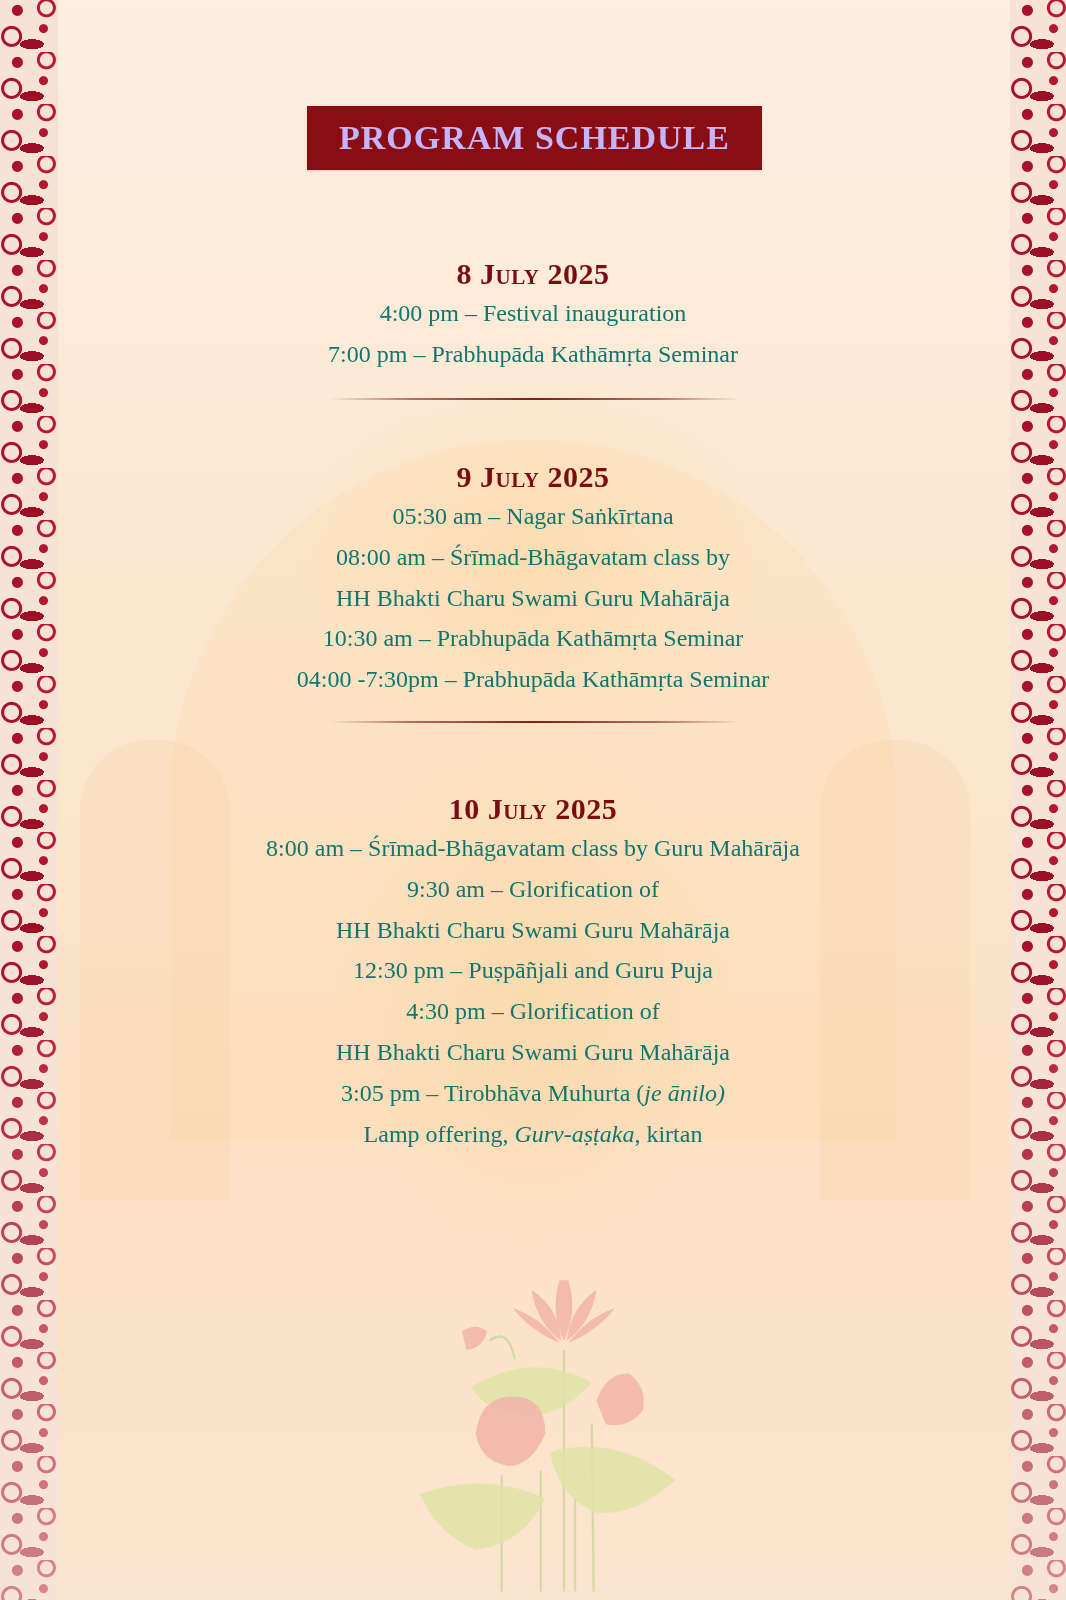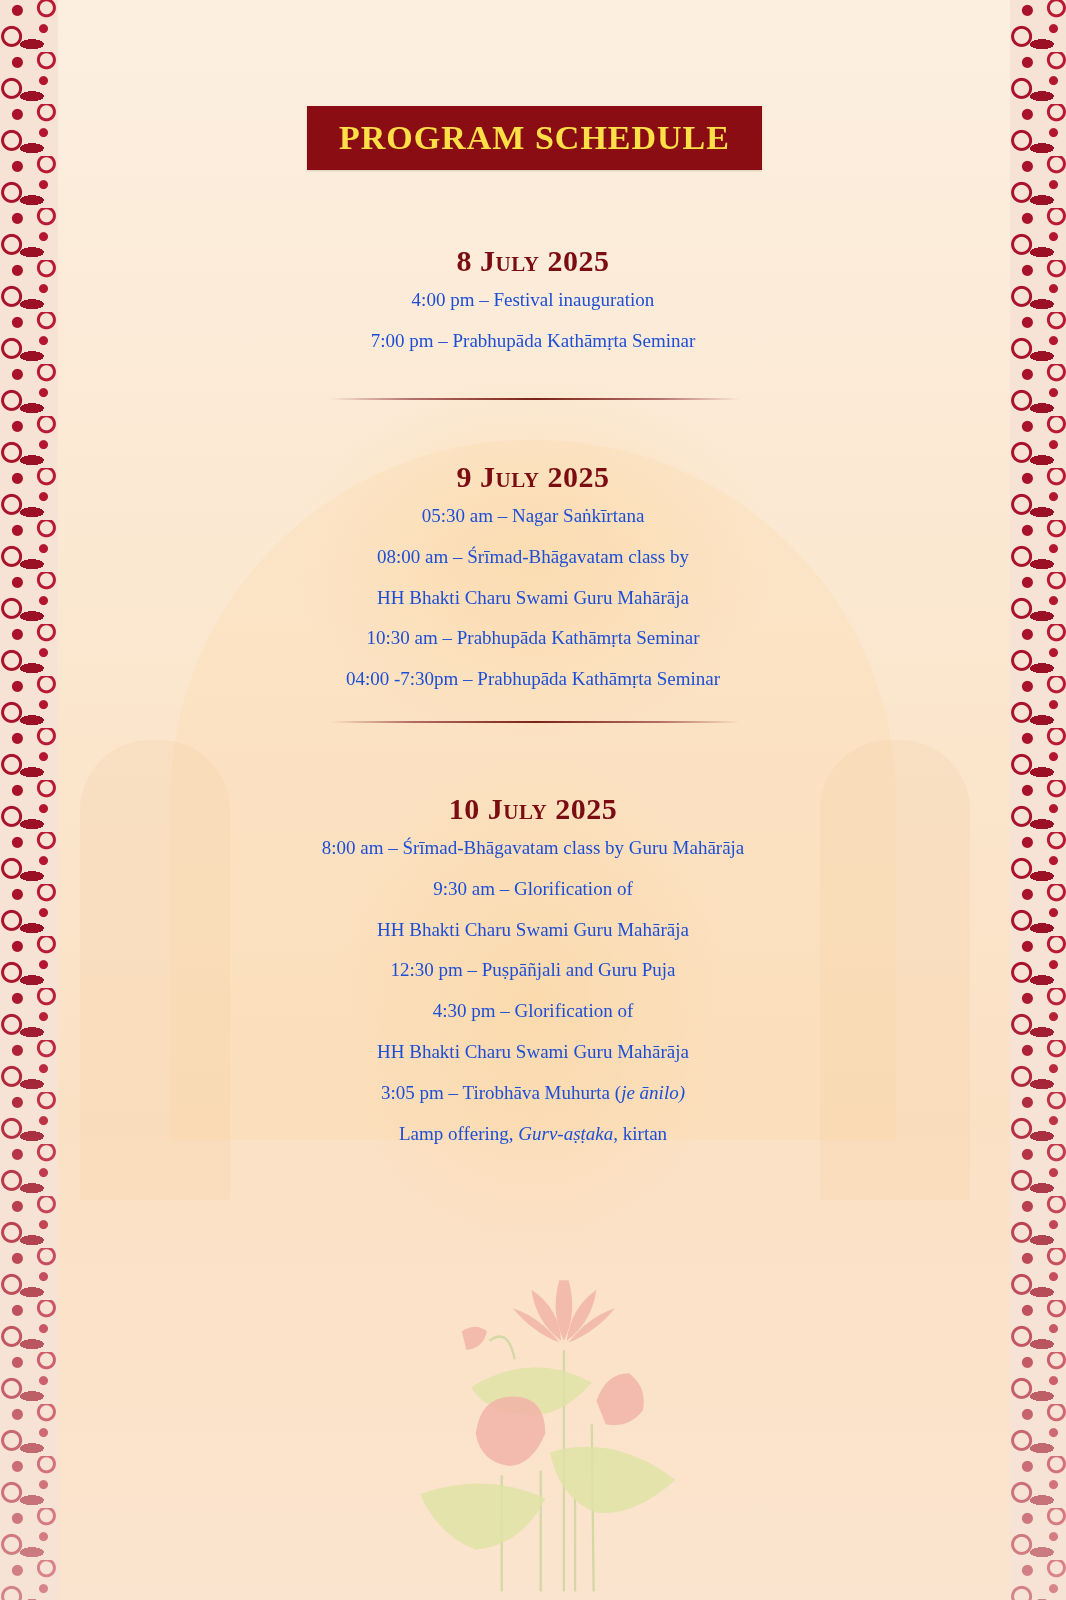--- a/index.html
+++ b/index.html
@@ -40,28 +40,28 @@
     background:linear-gradient(180deg, rgba(255,255,255,0) 0%, rgba(255,255,255,0) 60%, rgba(247,227,214,0.55) 100%);
   }
   .content { position:absolute; left:0; top:0; width:1066px; height:1600px; }
   .title-banner {
     position:absolute; left:307px; top:106px; width:455px; height:64px;
     background:#8b0d14;
     display:flex; align-items:center; justify-content:center;
     box-shadow:0 1px 2px rgba(0,0,0,0.15);
   }
   .title-banner span {
-    color:#fde047; font-weight:bold; font-size:34px; letter-spacing:1px;
+    color:#c4b5fd; font-weight:bold; font-size:34px; letter-spacing:1px;
   }
   .section { position:absolute; left:0; width:1066px; text-align:center; color:#6e0d12; }
   .date {
     font-weight:bold; font-size:30px; color:#7a0c12; height:38px; line-height:38px;
     font-variant:small-caps; letter-spacing:0.5px;
   }
-  .line { font-size:19px; line-height:40.8px; height:40.8px; white-space:nowrap; color:#1d4ed8; }
+  .line { font-size:24px; line-height:40.8px; height:40.8px; white-space:nowrap; color:#0f766e; }
   .line i { }
   .divider {
     position:absolute; left:330px; width:410px; height:2px;
     background:linear-gradient(90deg, rgba(122,12,18,0) 0%, rgba(122,12,18,0.55) 20%, #7a2216 50%, rgba(122,12,18,0.55) 80%, rgba(122,12,18,0) 100%);
   }
   .lotus { position:absolute; left:420px; top:1230px; width:260px; height:370px; }
 </style>
 </head>
 <body>
 
@@ -71,21 +71,21 @@
 <div class="pillar r"></div>
 
 <div class="border left"></div>
 <div class="border right"></div>
 
 <div class="content">
   <div class="title-banner">
     <span>PROGRAM SCHEDULE</span>
   </div>
 
-  <div class="section" style="top:242px;">
+  <div class="section" style="top:255px;">
     <div class="date">8 July 2025</div>
     <div class="line">4:00 pm – Festival inauguration</div>
     <div class="line">7:00 pm – Prabhupāda Kathāmṛta Seminar</div>
   </div>
   <div class="divider" style="top:398px;"></div>
 
   <div class="section" style="top:458px;">
     <div class="date">9 July 2025</div>
     <div class="line">05:30 am – Nagar Saṅkīrtana</div>
     <div class="line">08:00 am – Śrīmad-Bhāgavatam class by</div>

